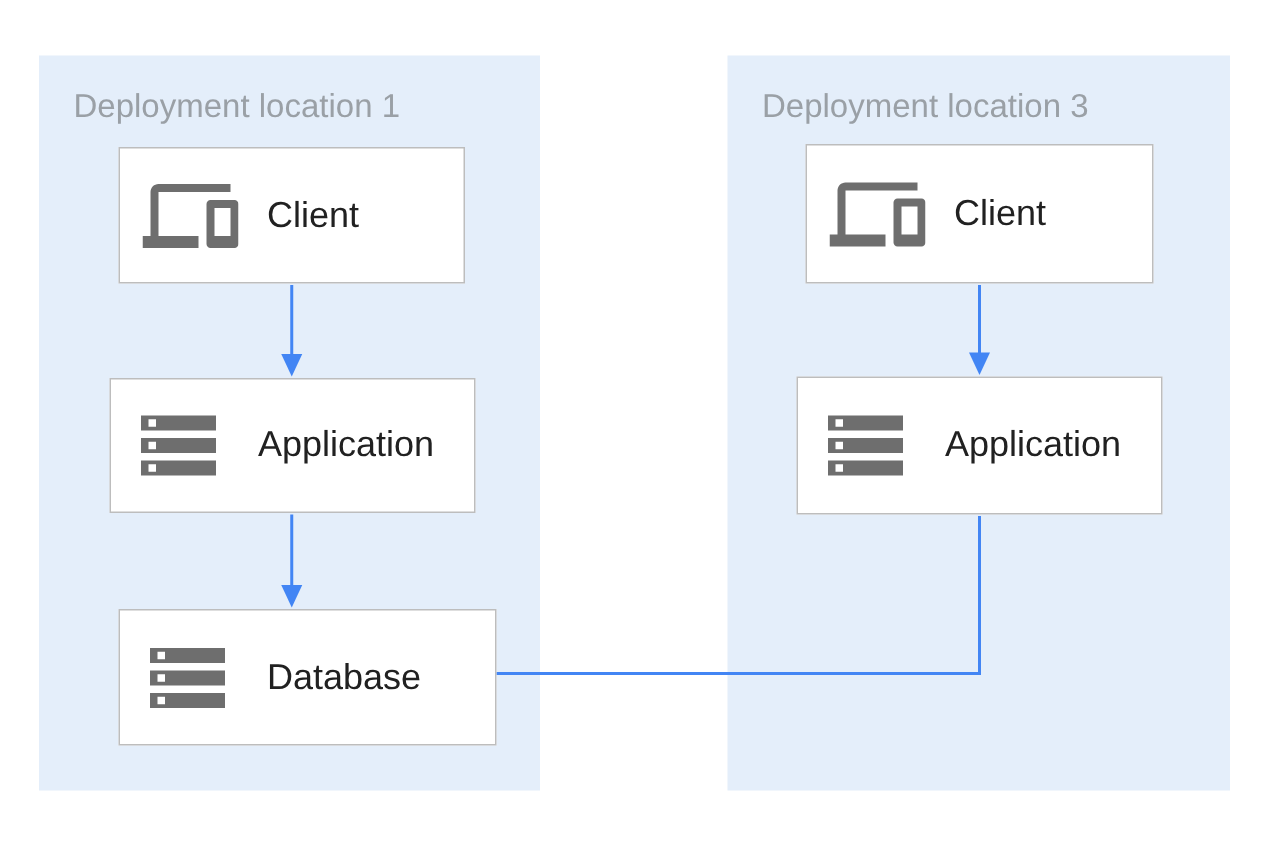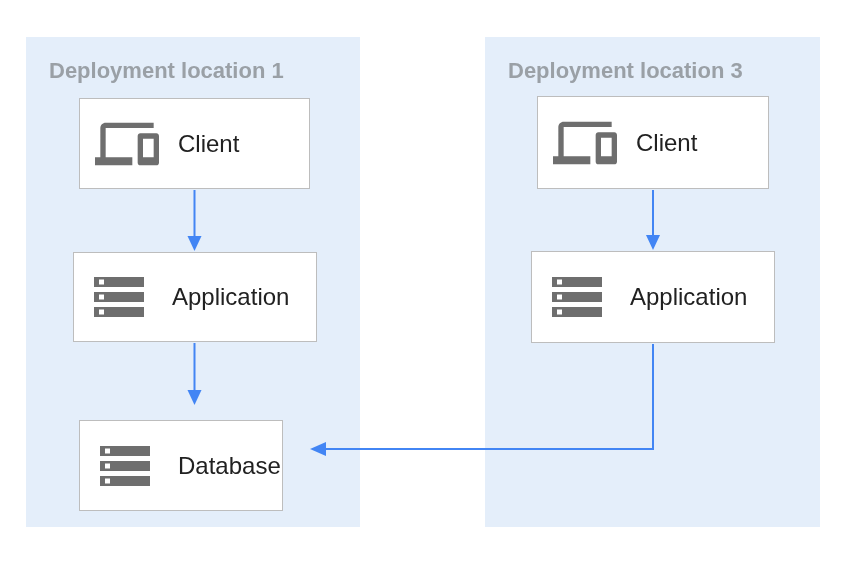--- a/index.html
+++ b/index.html
@@ -20,21 +20,21 @@
     background: var(--zone-bg, #e4eefa);
   }
   .zone-1 { left: 26px;  top: 37px; width: 334px; height: 490px; }
   .zone-2 { left: 485px; top: 37px; width: 335px; height: 490px; }
   .zone-title {
     position: absolute;
     left: 23px;
     top: 21px;
     margin: 0;
     font-size: 22px;
-    font-weight: 700;
+    font-weight: 400;
     color: var(--zone-title, #9aa0a6);
     white-space: nowrap;
   }
   .edges {
     position: absolute;
     left: 0;
     top: 0;
   }
   .edges line, .edges polyline {
     stroke: var(--arrow, #4285f4);
@@ -47,21 +47,21 @@
   }
   .node {
     position: absolute;
     background: var(--box-bg, #ffffff);
     border: 1px solid var(--box-border, #bdbdbd);
     box-sizing: border-box;
     padding-left: 32px;
   }
   .node-client1 { left: 79px;  top: 98px;  width: 231px; height: 91px; }
   .node-app1    { left: 73px;  top: 252px; width: 244px; height: 90px; }
-  .node-db1     { left: 79px;  top: 420px; width: 204px; height: 91px; }
+  .node-db1     { left: 79px;  top: 406px; width: 252px; height: 91px; }
   .node-client2 { left: 537px; top: 96px;  width: 232px; height: 93px; }
   .node-app2    { left: 531px; top: 251px; width: 244px; height: 92px; }
   .node .icon {
     position: absolute;
     left: 15px;
     top: 50%;
     transform: translateY(-50%);
     line-height: 0;
   }
   .node .icon svg { fill: var(--icon, #6e6e6e); }

